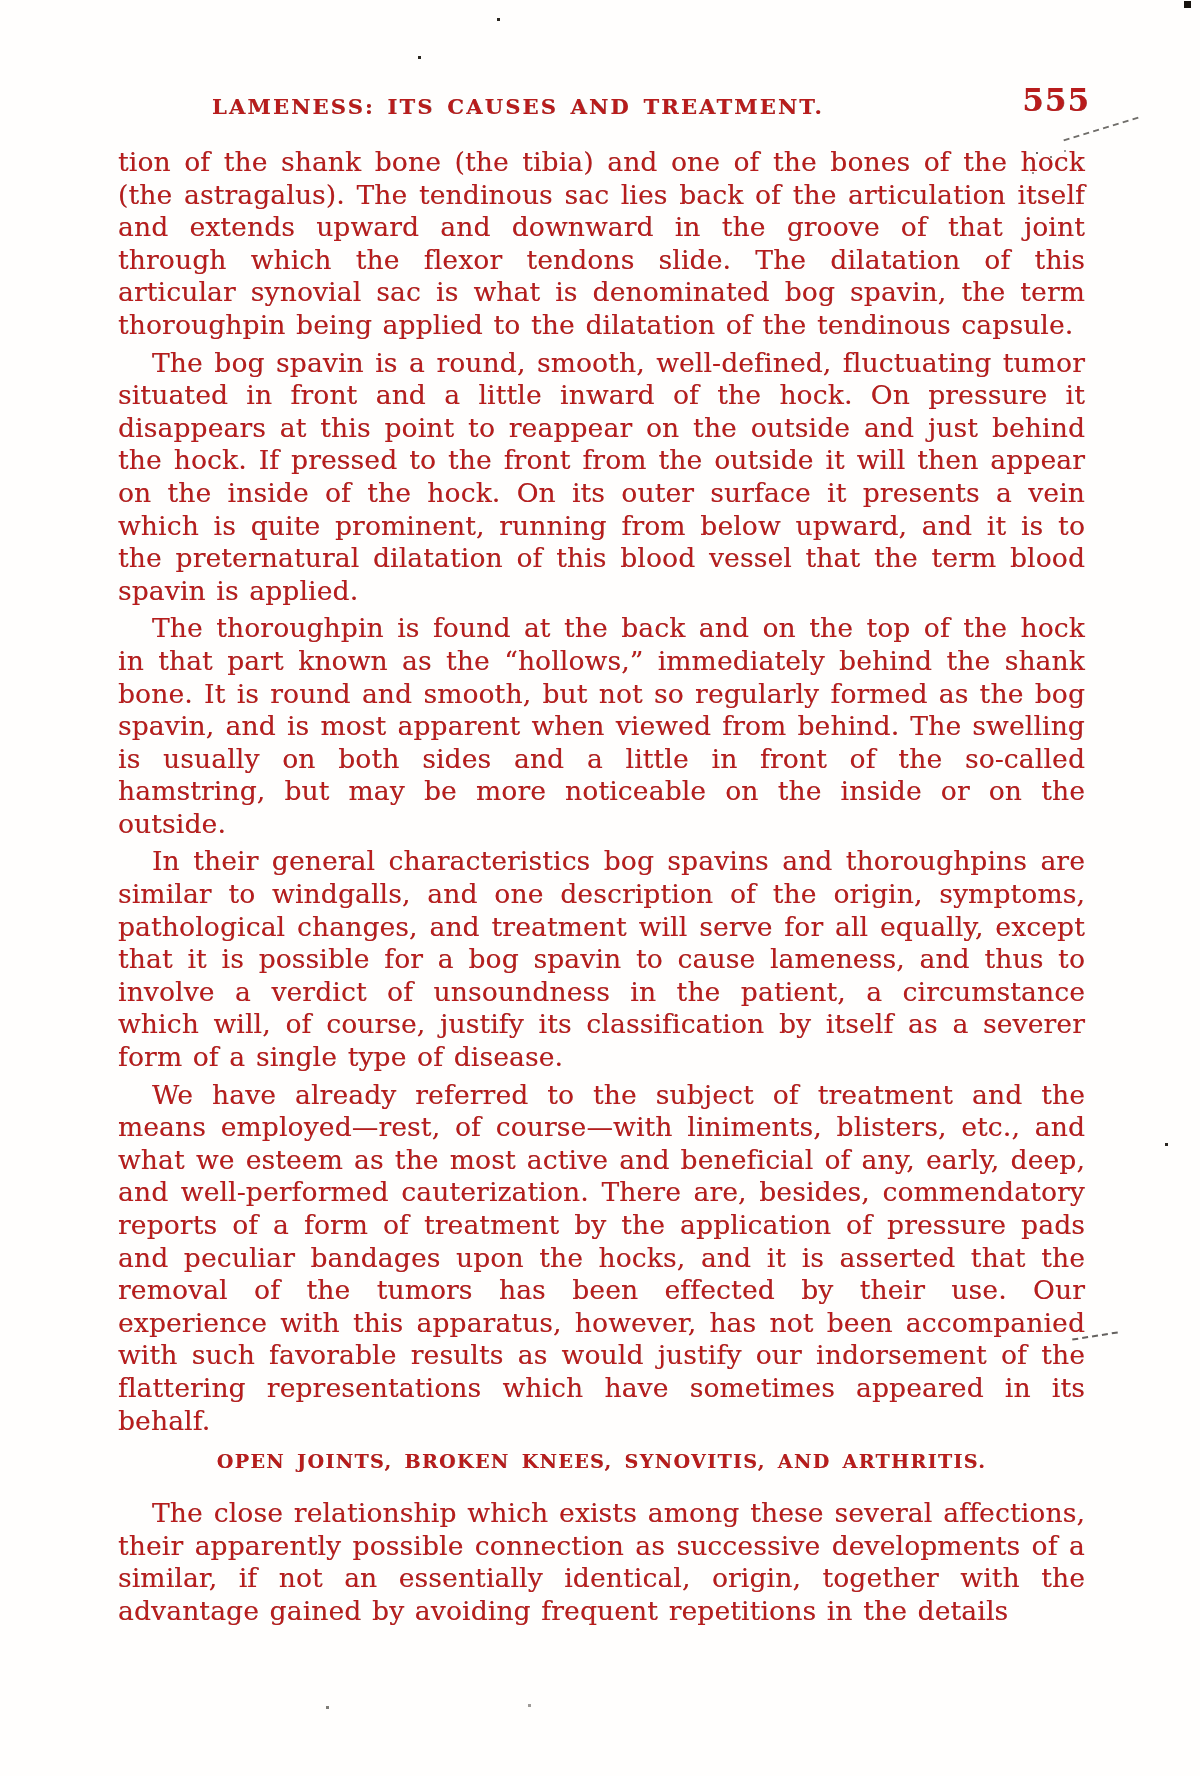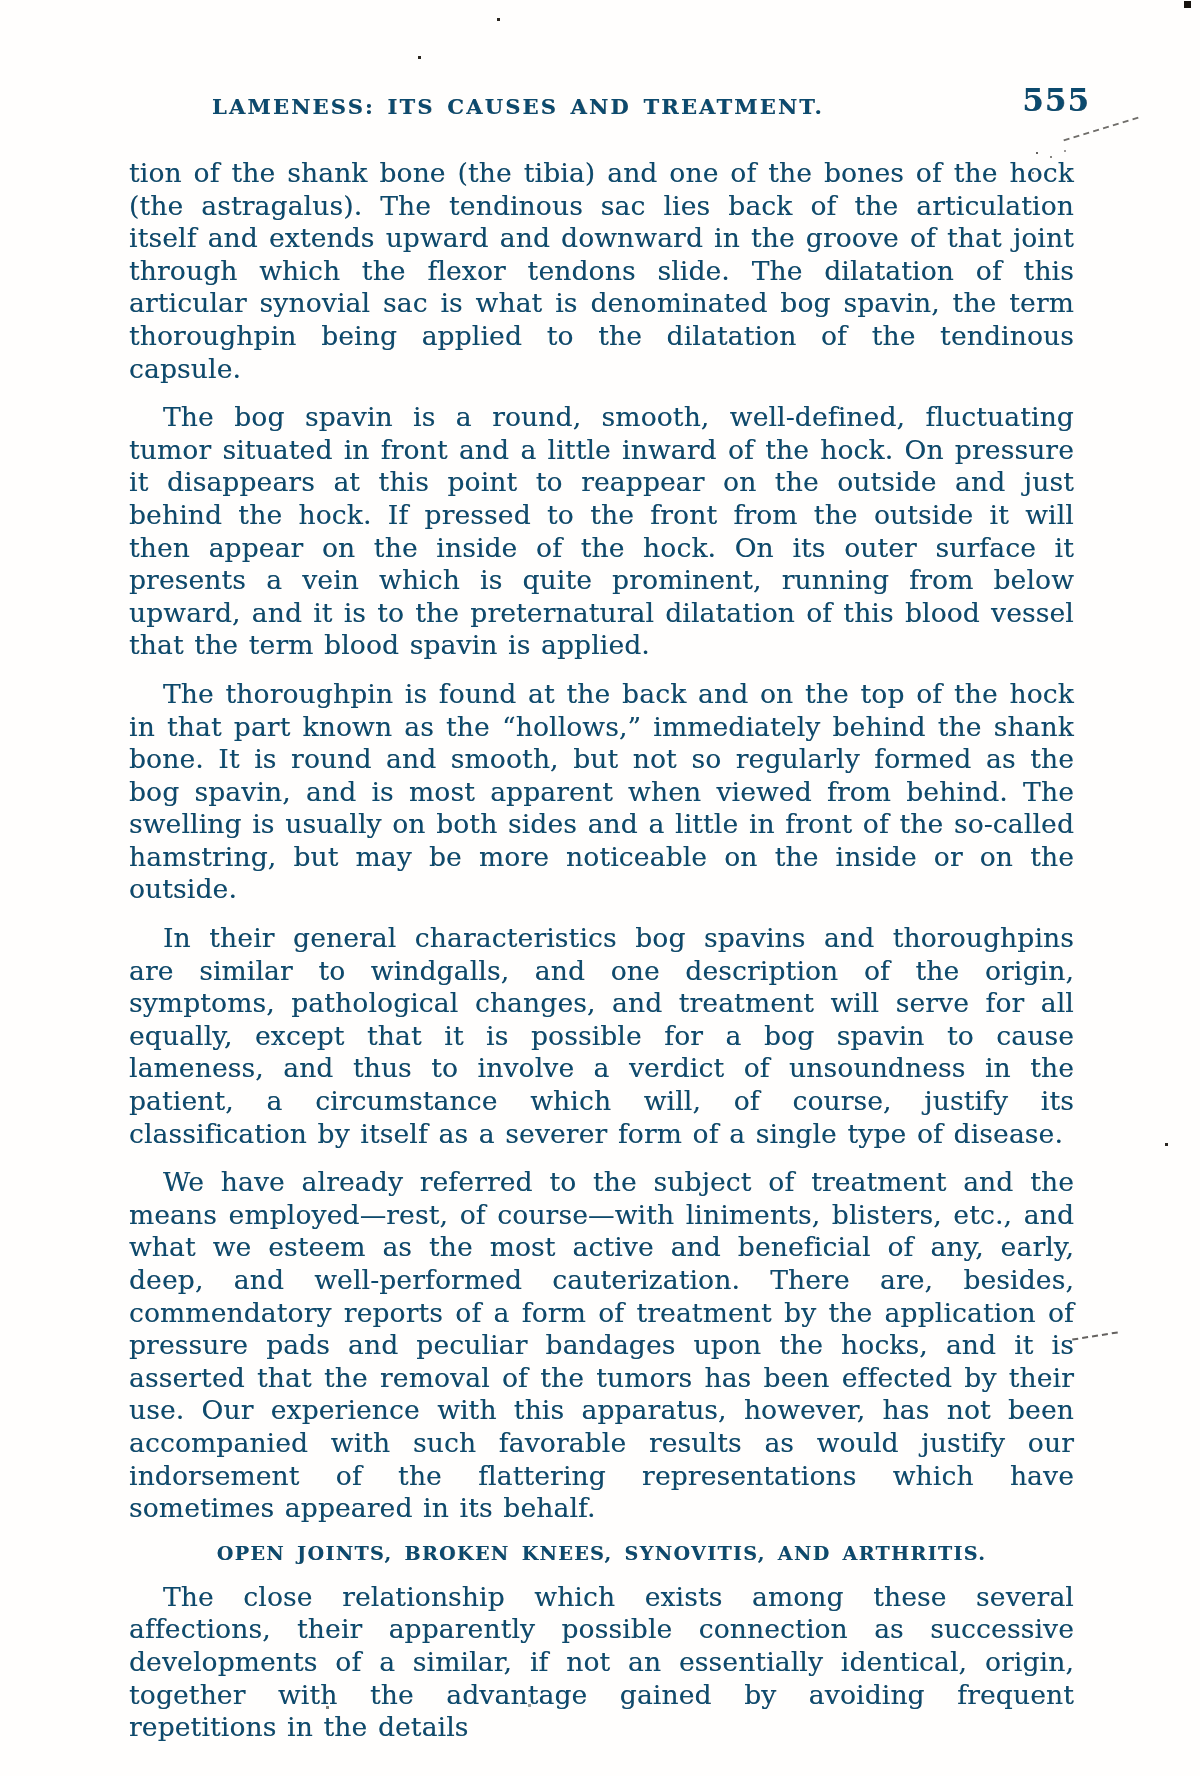--- a/index.html
+++ b/index.html
@@ -7,21 +7,21 @@
     padding: 0;
     background: #ffffff;
   }
   .page {
     position: relative;
     width: 1200px;
     height: 1776px;
     background: #fffefd;
     overflow: hidden;
     font-family: "DejaVu Serif", "Liberation Serif", serif;
-    color: #0c4a6e;
+    color: #b91c1c;
   }
   
   .page-header {
     position: absolute;
     top: 90px;
     left: 113px;
     width: 977px;
     height: 36px;
   }
   .running-title {
@@ -53,28 +53,28 @@
     top: 141px;
     width: 977px;
     font-size: 26.5px;
     line-height: 32.6px;
     text-align: justify;
     letter-spacing: 0.15px;
     word-spacing: 2px;
     text-shadow: 0.25px 0.25px 0 rgba(23,19,14,0.40);
   }
   .para {
-    margin: 16px;
+    margin: 5px;
     text-indent: 34px;
   }
   .para.continuation {
     text-indent: 0;
   }
   .section-heading {
-    margin: 12px 0 16px 0;
+    margin: 12px 0 24px 0;
     font-size: 19px;
     font-weight: bold;
     text-align: center;
     letter-spacing: 1.4px;
     word-spacing: 4px;
     text-indent: 0;
     line-height: 24px;
     text-shadow: 0.3px 0.3px 0 rgba(23,19,14,0.45);
   }
   

